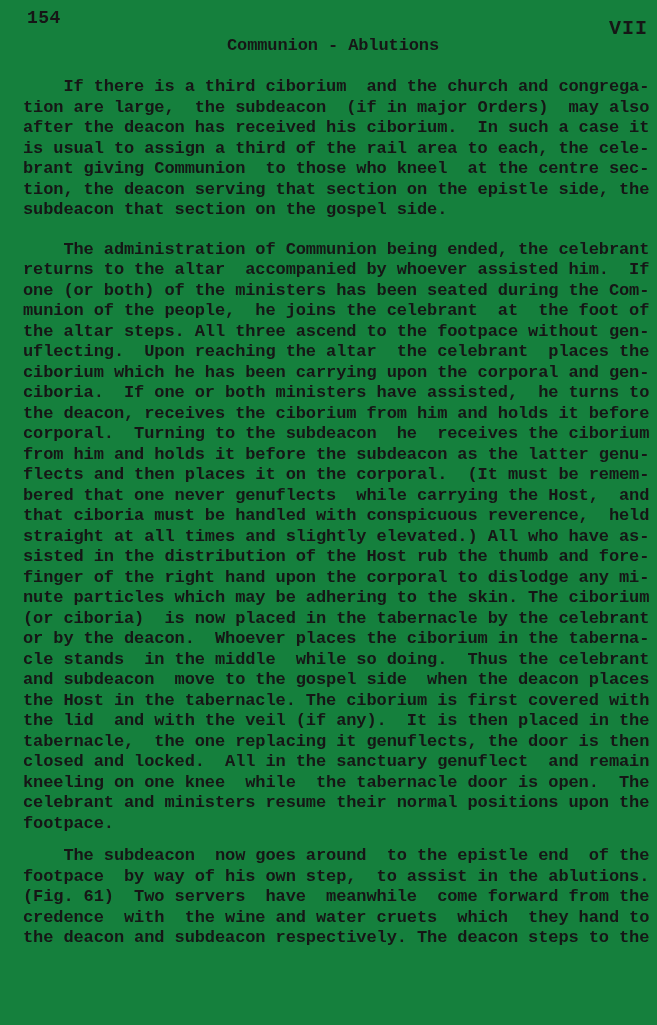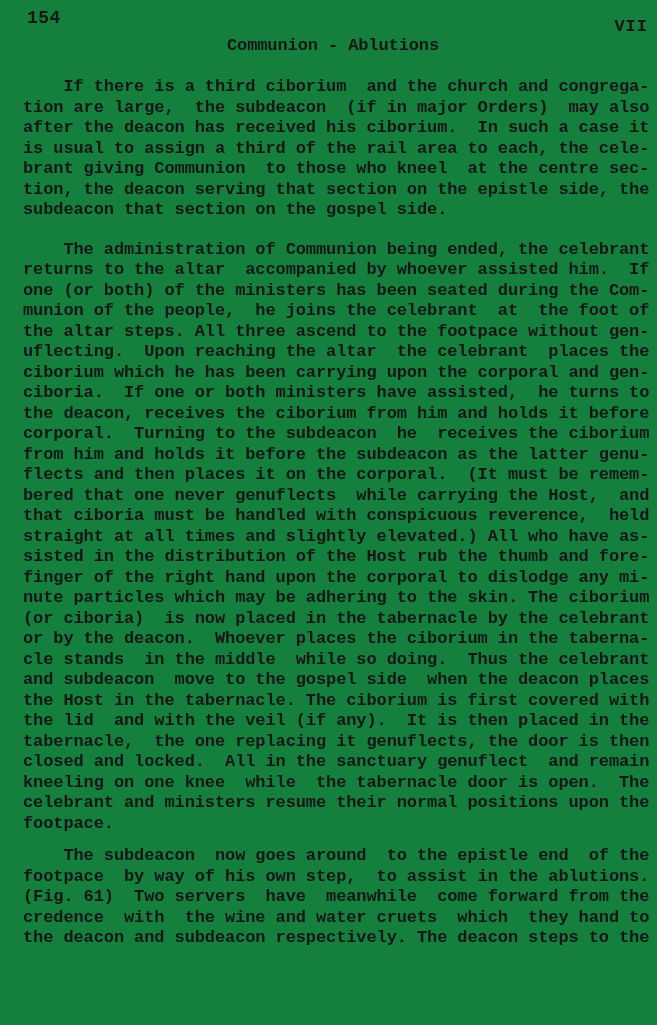--- a/index.html
+++ b/index.html
@@ -22,21 +22,21 @@
     position: absolute;
     left: 27px;
     top: 8px;
     font-size: 18px;
     letter-spacing: 0.5px;
   }
   .chapno {
     position: absolute;
     right: 9px;
     top: 17px;
-    font-size: 17px;
+    font-size: 20px;
     letter-spacing: 1px;
     text-align: center;
   }
   .heading {
     position: absolute;
     left: 0;
     right: 0;
     top: 36px;
     text-align: center;
     font-size: 17px;

